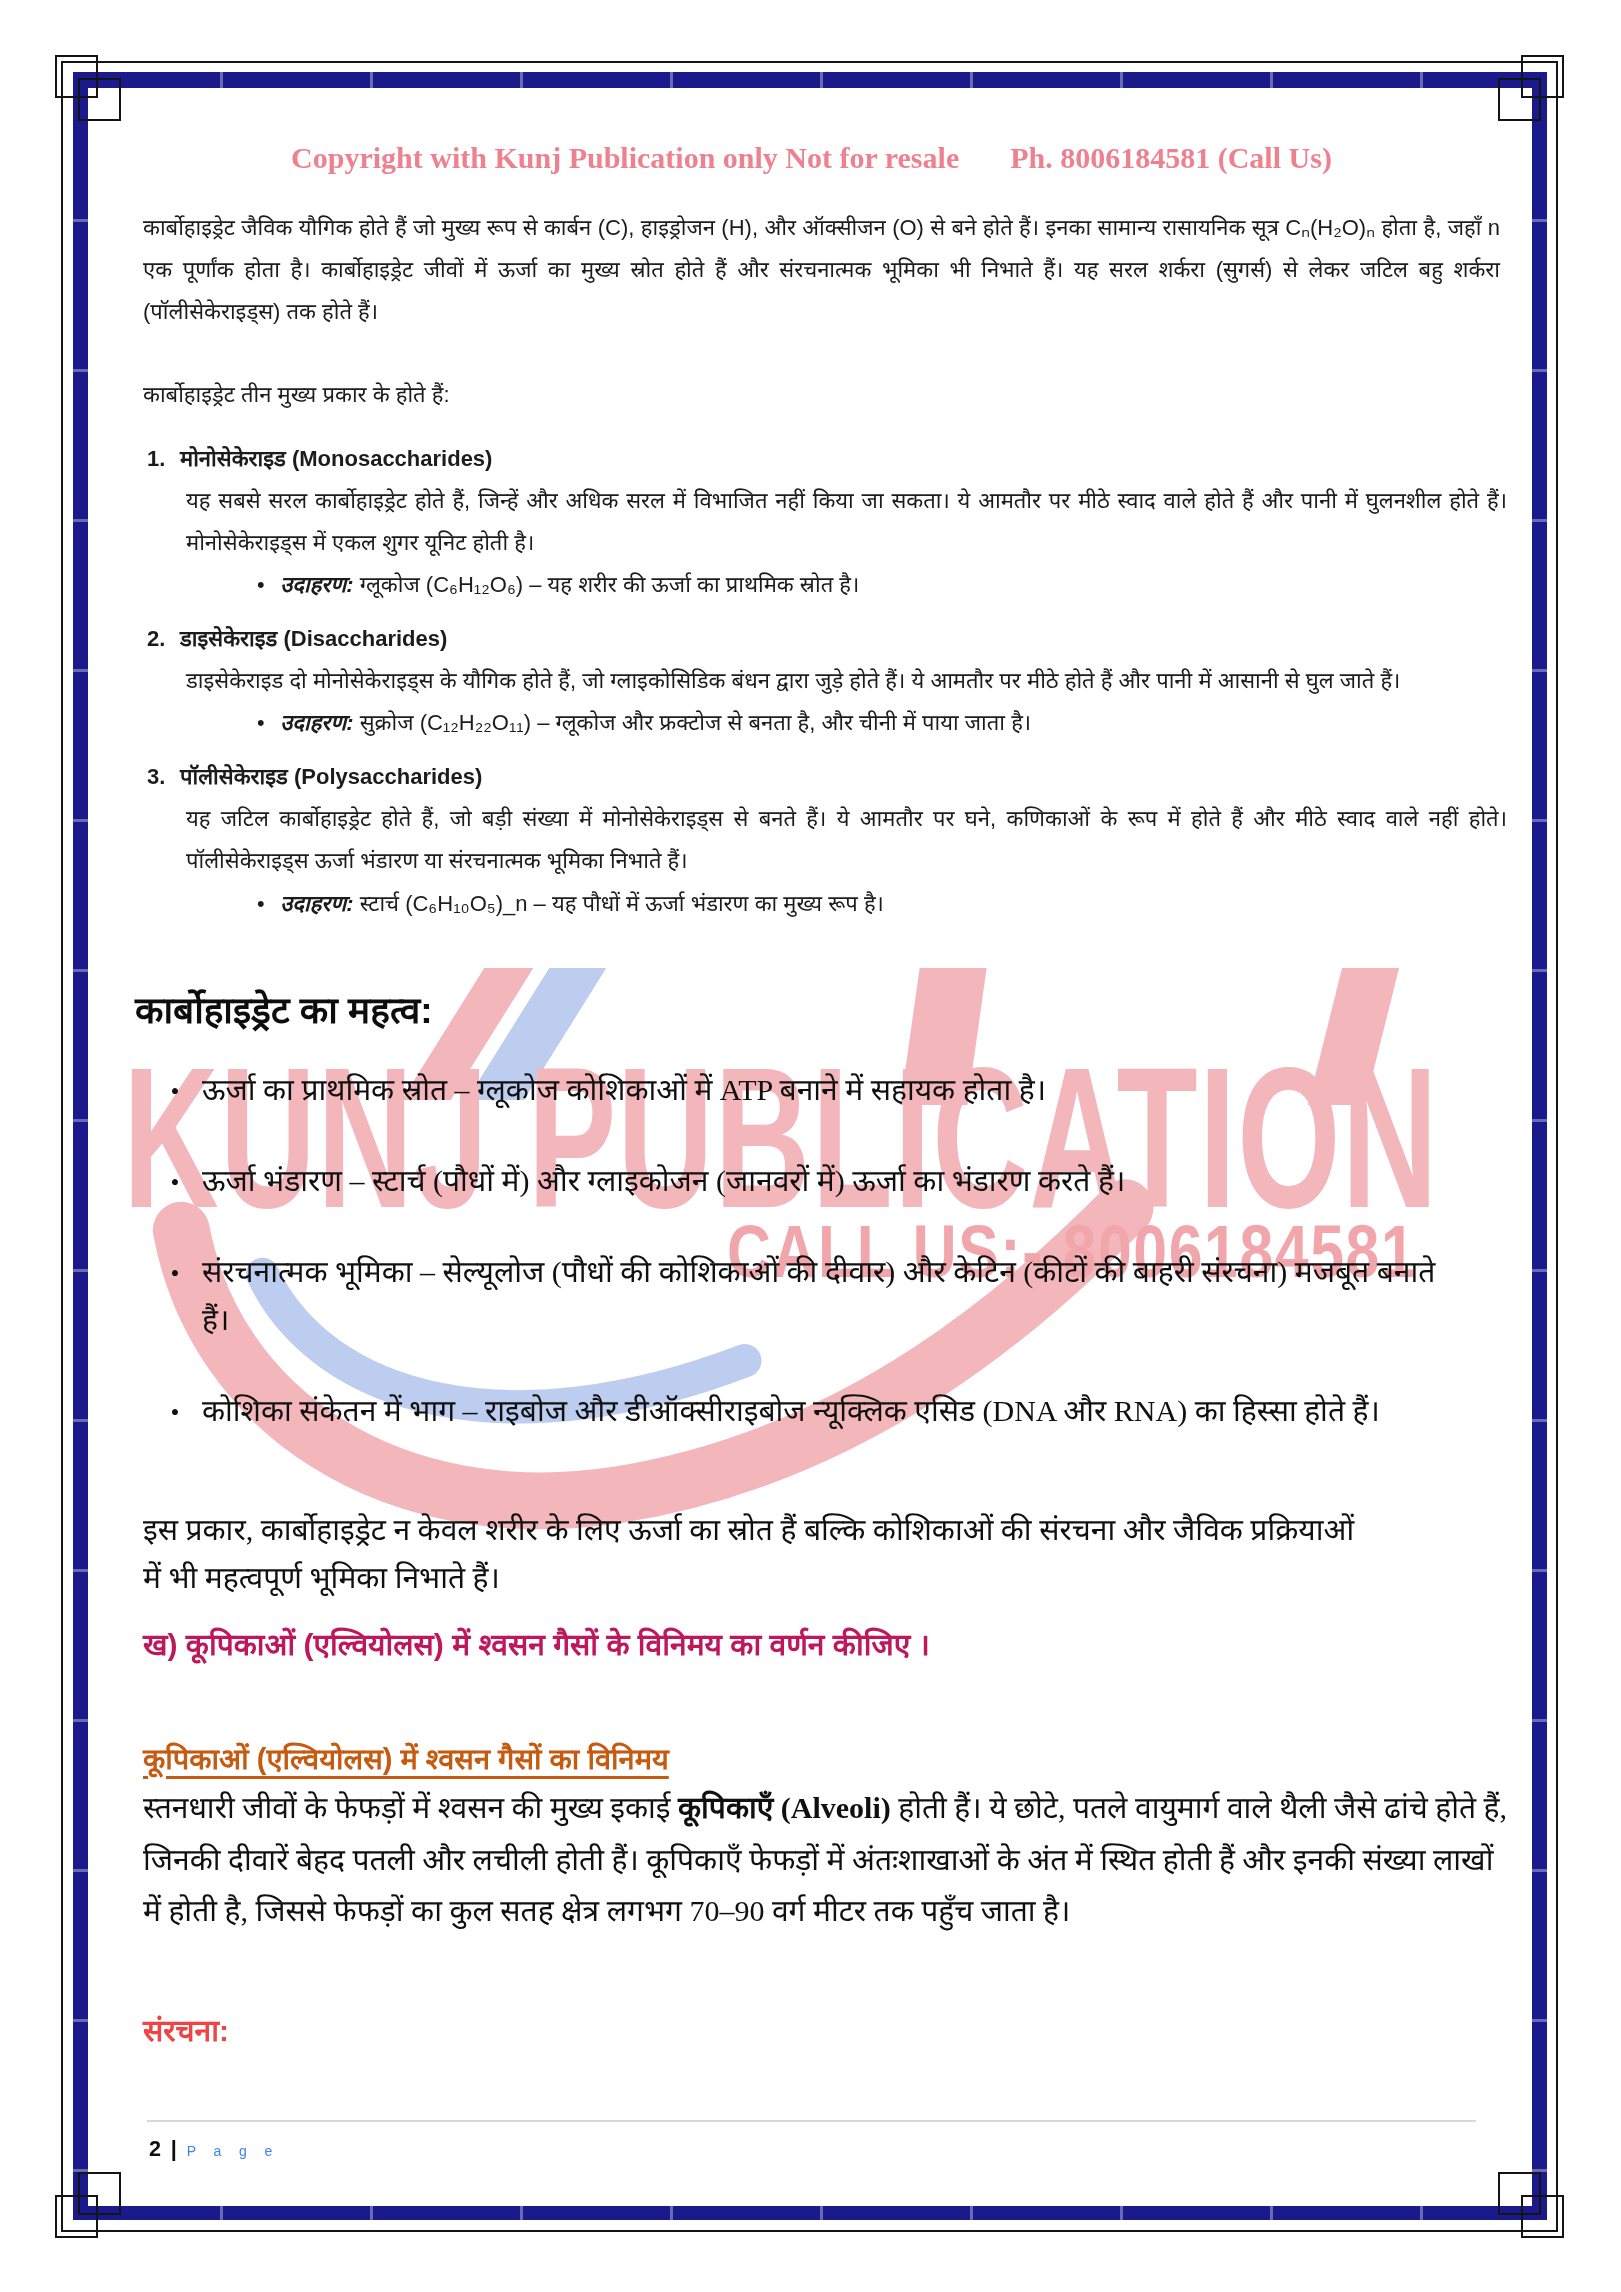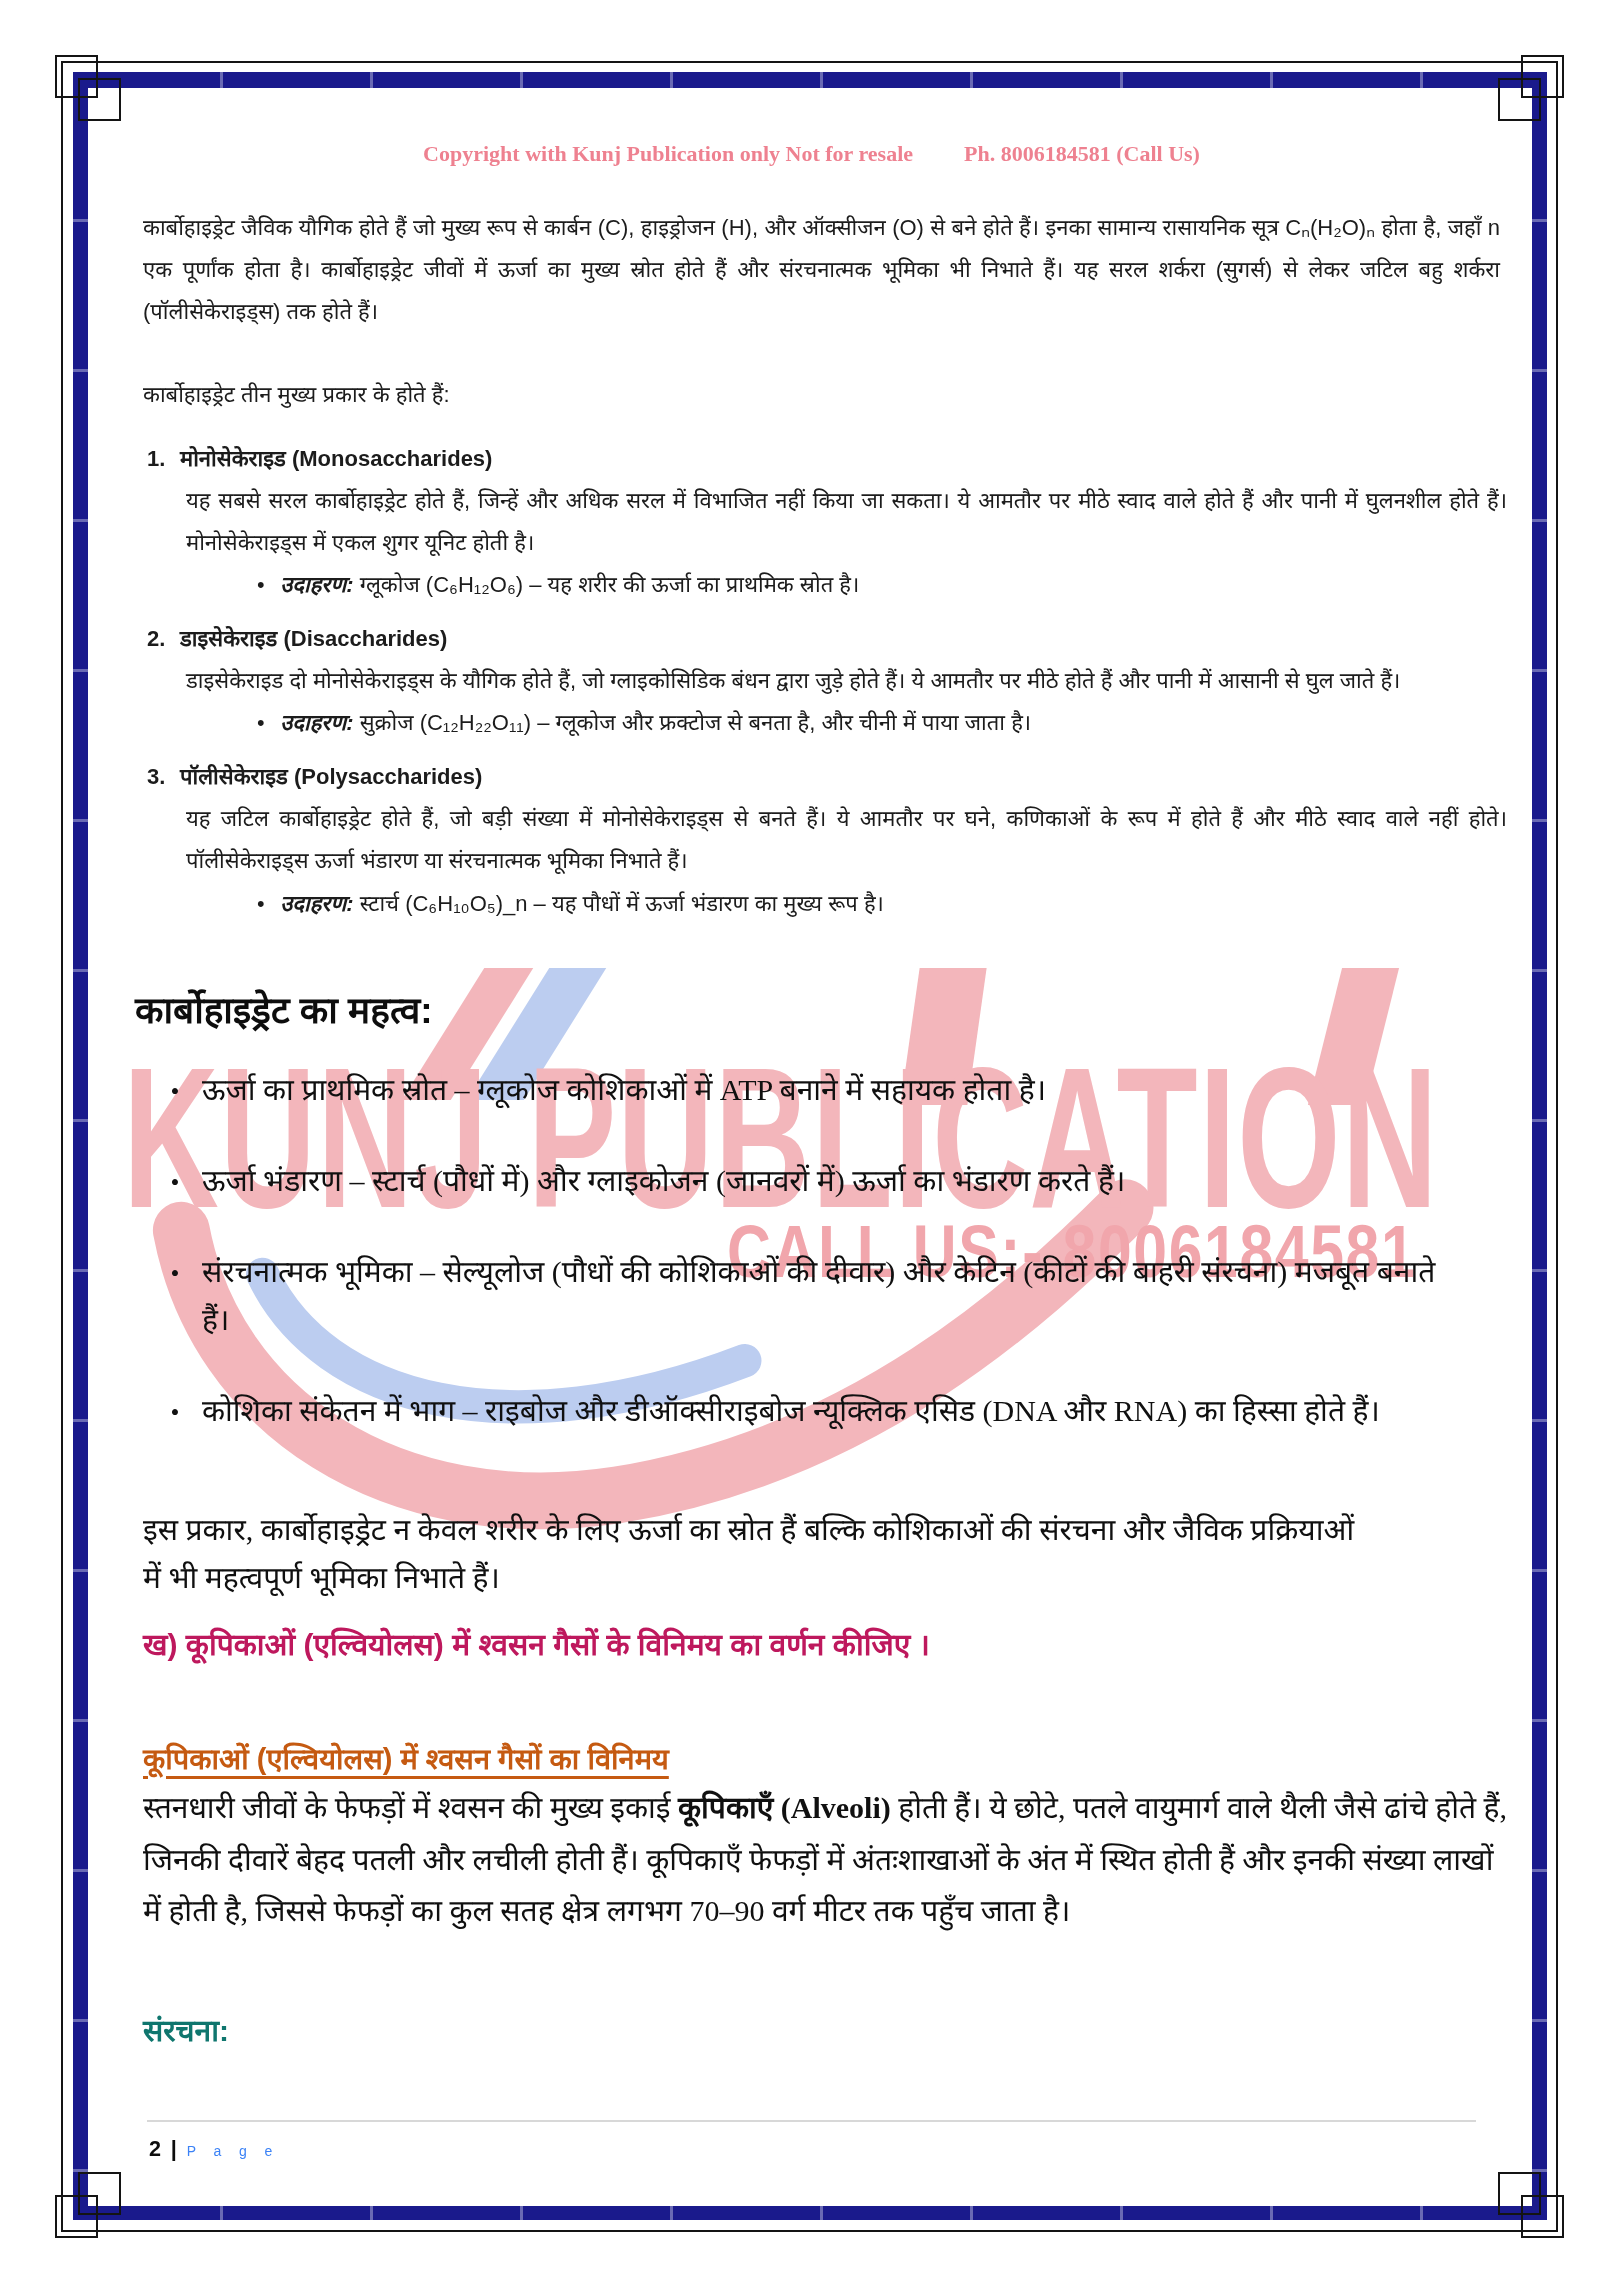--- a/index.html
+++ b/index.html
@@ -55,21 +55,21 @@
   }
   .wm-swoosh{position:absolute;left:0;top:0;}
 
   
   .content{position:absolute;inset:0;z-index:2;}
   .abs{position:absolute;}
   .header-line{
     top:141px;left:147px;width:1329px;
     text-align:center;
     font-family:"Liberation Serif", serif;
-    font-weight:bold;font-size:22px;color:#ee8190;
+    font-weight:bold;font-size:30px;color:#ee8190;
     white-space:nowrap;
   }
   .header-line .gap{display:inline-block;width:51px;}
   .top-text{font-size:22px;line-height:1.92;color:#1c1c1c;}
   .intro{top:207px;left:143px;width:1357px;text-align:justify;}
   .types-lead{top:374px;left:143px;width:1357px;}
   .carb-list{top:438px;left:147px;width:1360px;}
   .ct-item{margin-bottom:11.8px;}
   .ct-head{font-weight:bold;font-size:22px;line-height:1.9;}
   .ct-num{display:inline-block;width:33px;}
@@ -98,21 +98,21 @@
     top:1706px;left:143px;
     font-size:29px;font-weight:bold;color:#c55a11;
     text-decoration:underline;text-decoration-thickness:2.5px;text-underline-offset:6.9px;
     font-family:"Liberation Sans", sans-serif;
     margin-top:32px;
   }
   .alveoli{top:1782px;left:143px;width:1368px;line-height:1.72;}
   .alveoli .bold{font-weight:bold;}
   .structure-h{
     top:2009px;left:143px;
-    font-size:30px;font-weight:bold;color:#0f766e;
+    font-size:30px;font-weight:bold;color:#ef4444;
   }
   .footer-rule{top:2120px;left:147px;width:1329px;height:2px;background:#d8d8d8;}
   .footer{top:2136px;left:149px;font-size:21.6px;color:#0d0d0d;}
   .footer .num{font-weight:bold;}
   .footer .sep{margin:0 9.8px;font-weight:bold;}
   .footer .lbl{color:#3b82f6;letter-spacing:6.9px;font-size:14px;}
 </style>
 </head>
 <body>
 

